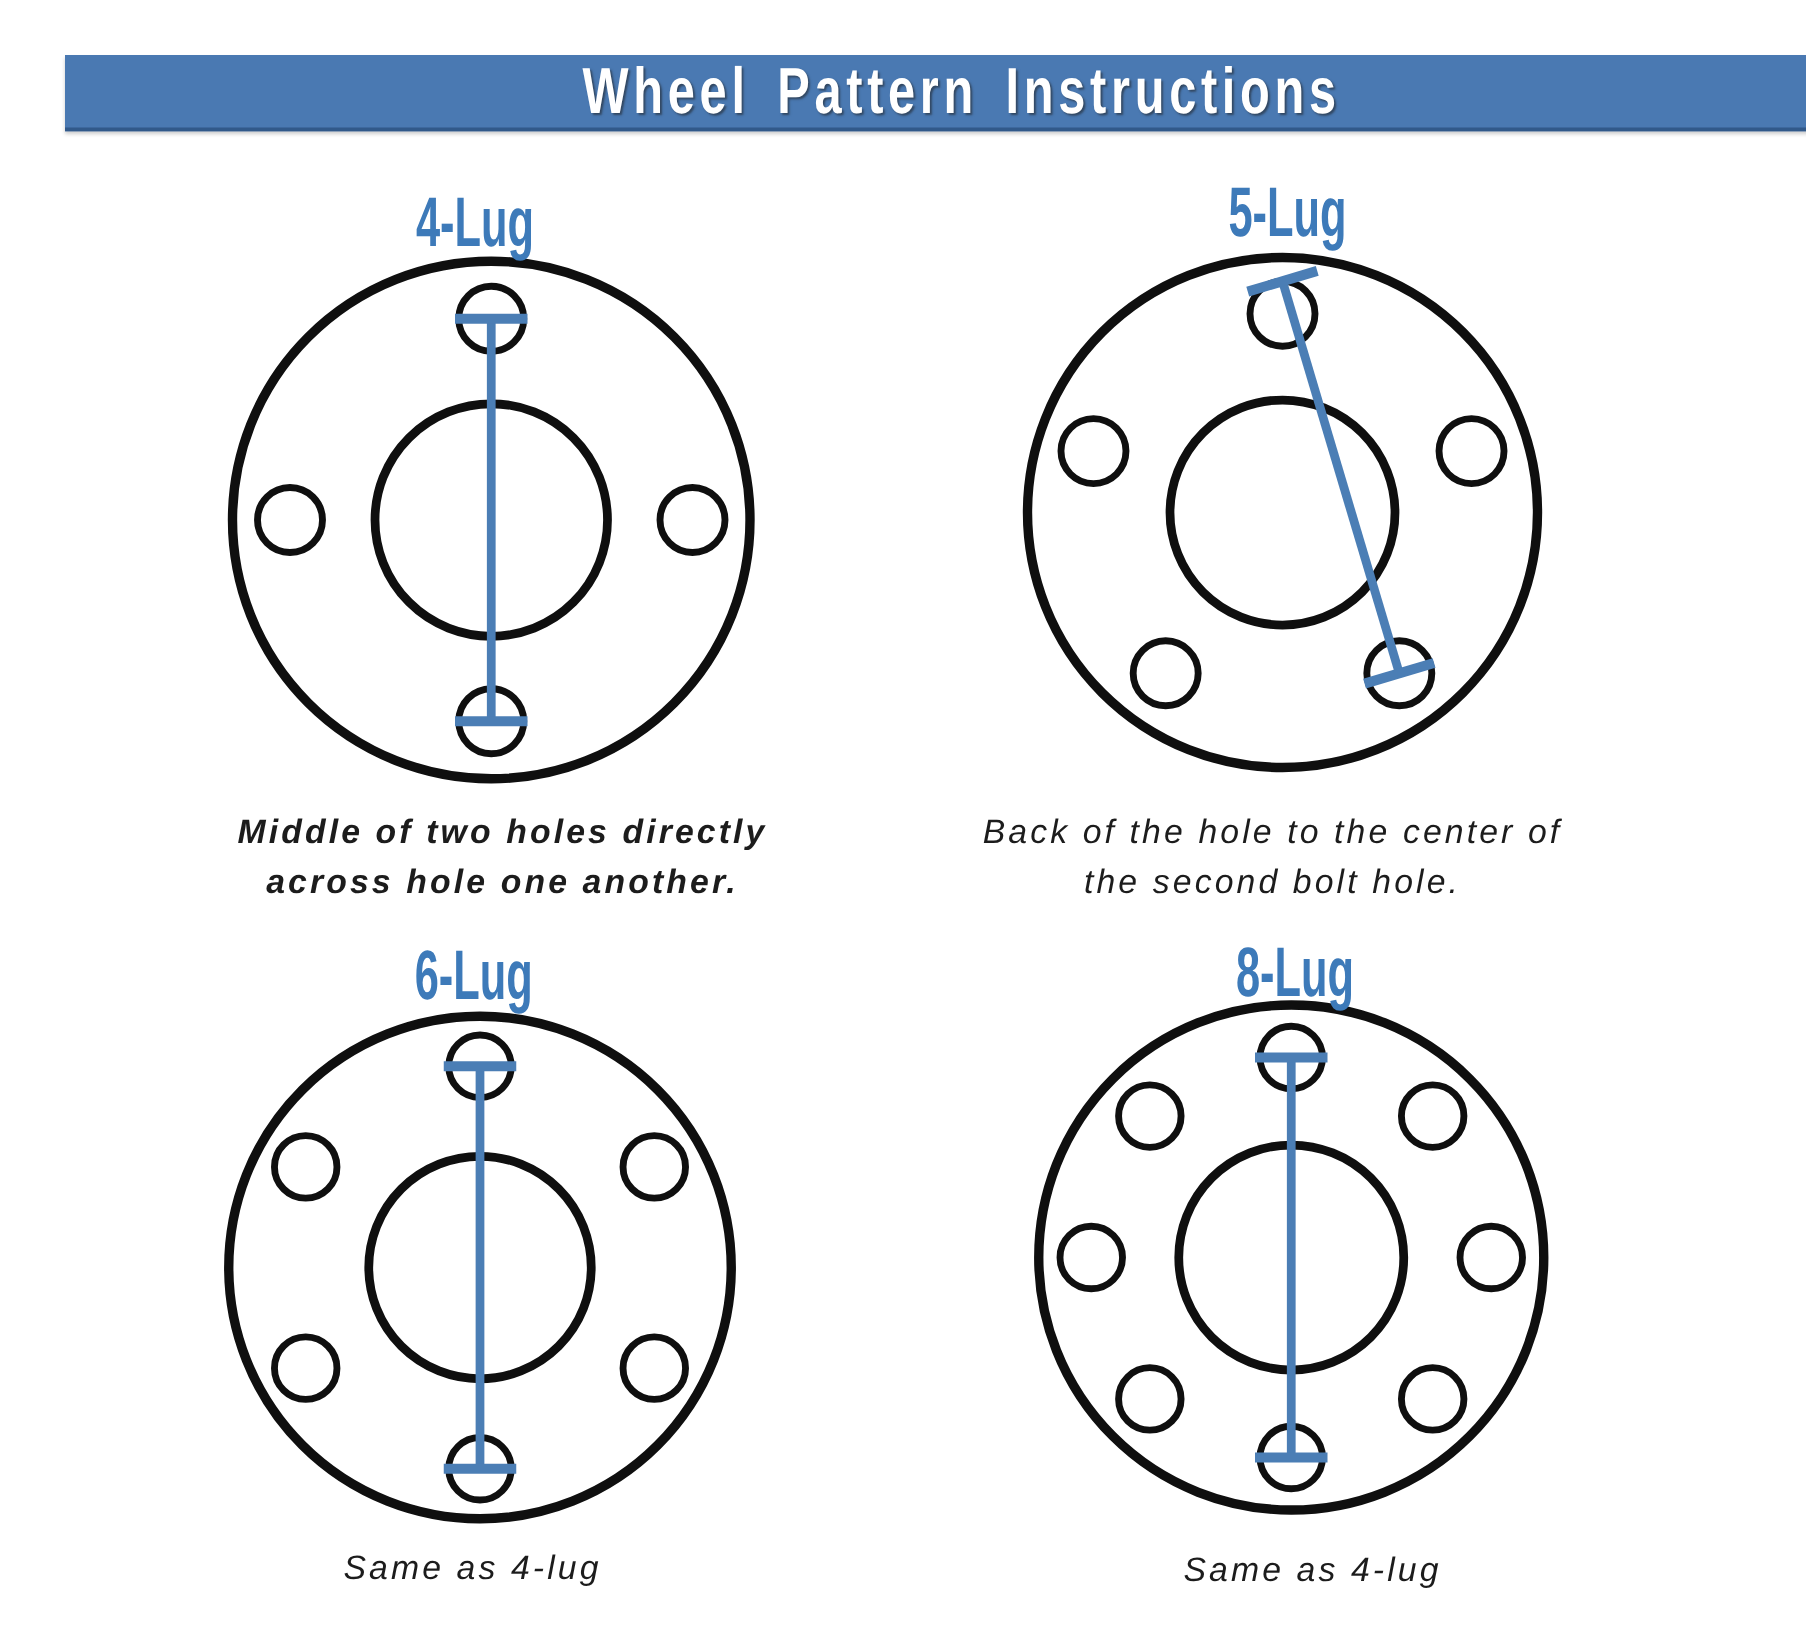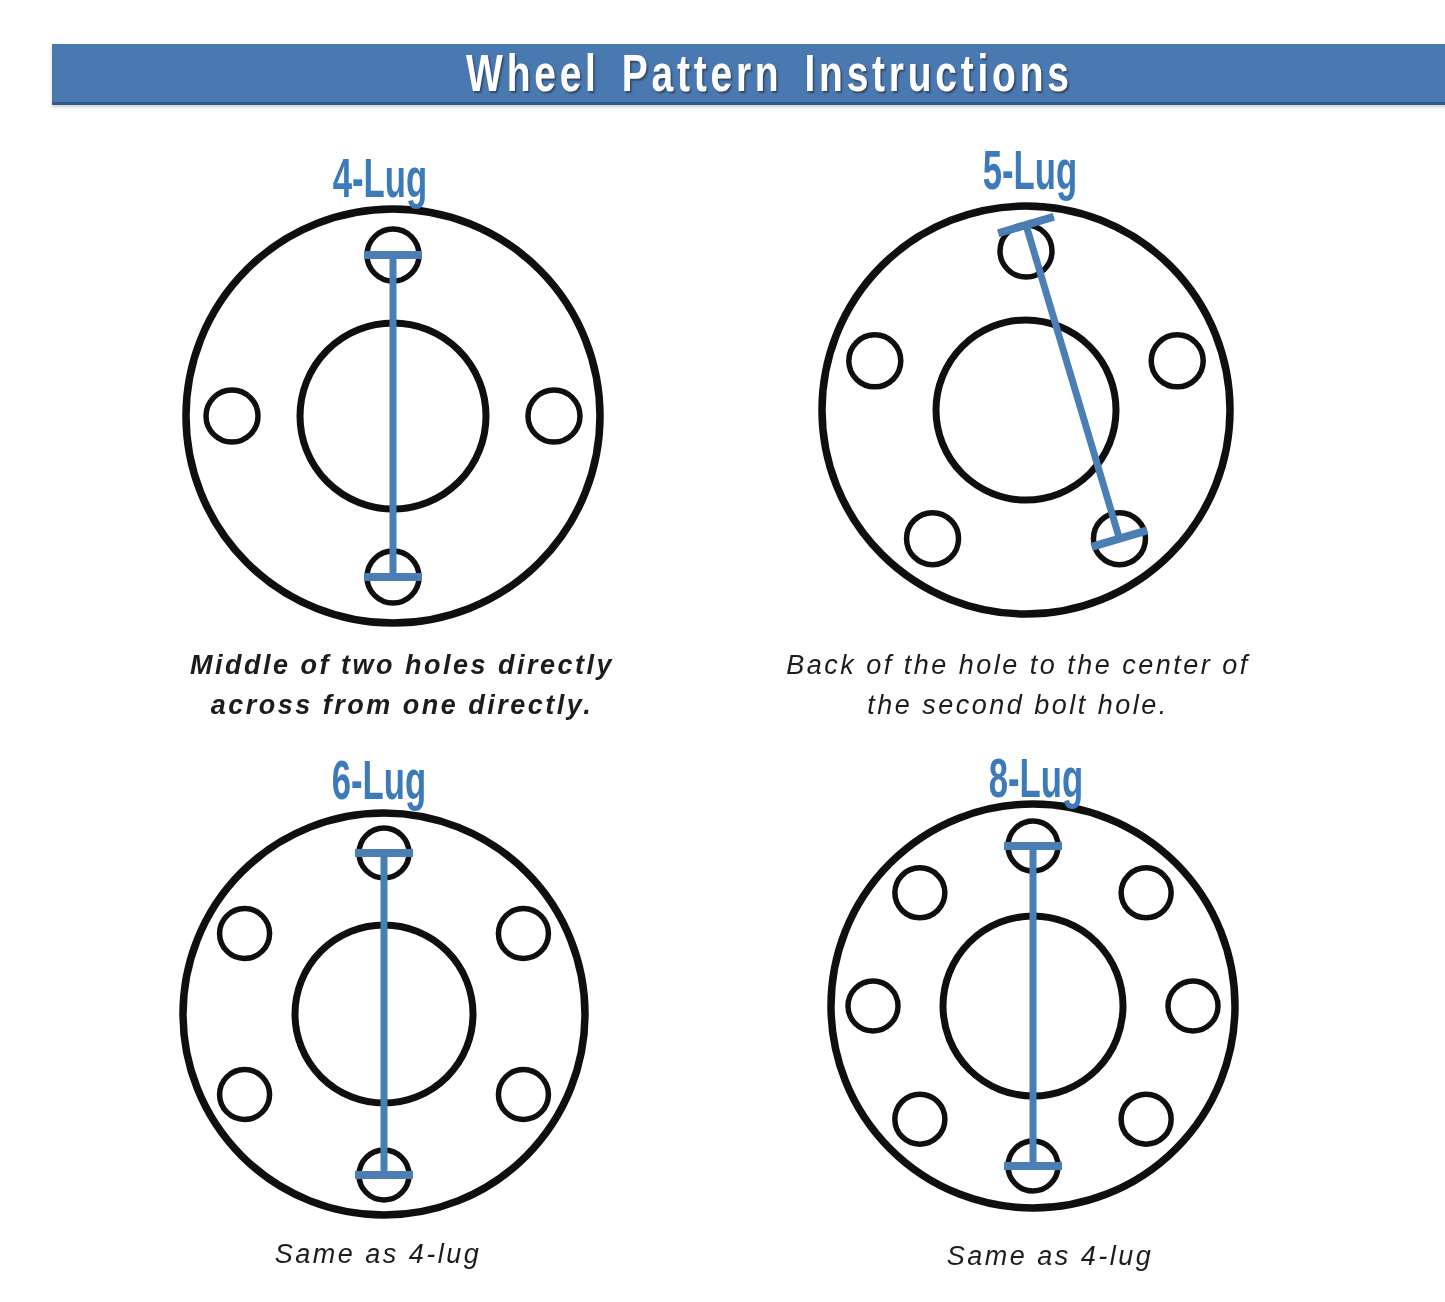--- a/index.html
+++ b/index.html
@@ -133,21 +133,21 @@
     </g>
   </svg>
 
 <div class="lug-heading" style="left:380px; top:150px;">4-Lug</div>
 <div class="lug-heading" style="left:1030px; top:142px;">5-Lug</div>
 <div class="lug-heading" style="left:379px; top:752px;">6-Lug</div>
 <div class="lug-heading" style="left:1036px; top:750px;">8-Lug</div>
 
 <div class="caption" style="left:402px; top:645px;font-weight:bold;">
   <div>Middle of two holes directly</div>
-  <div>across from one directly.</div>
+  <div>across hole one another.</div>
 </div>
 <div class="caption" style="left:1018px; top:645px;">
   <div>Back of the hole to the center of</div>
   <div>the second bolt hole.</div>
 </div>
 <div class="caption" style="left:378px; top:1234px;">
   <div>Same as 4-lug</div>
 </div>
 <div class="caption" style="left:1050px; top:1236px;">
   <div>Same as 4-lug</div>

